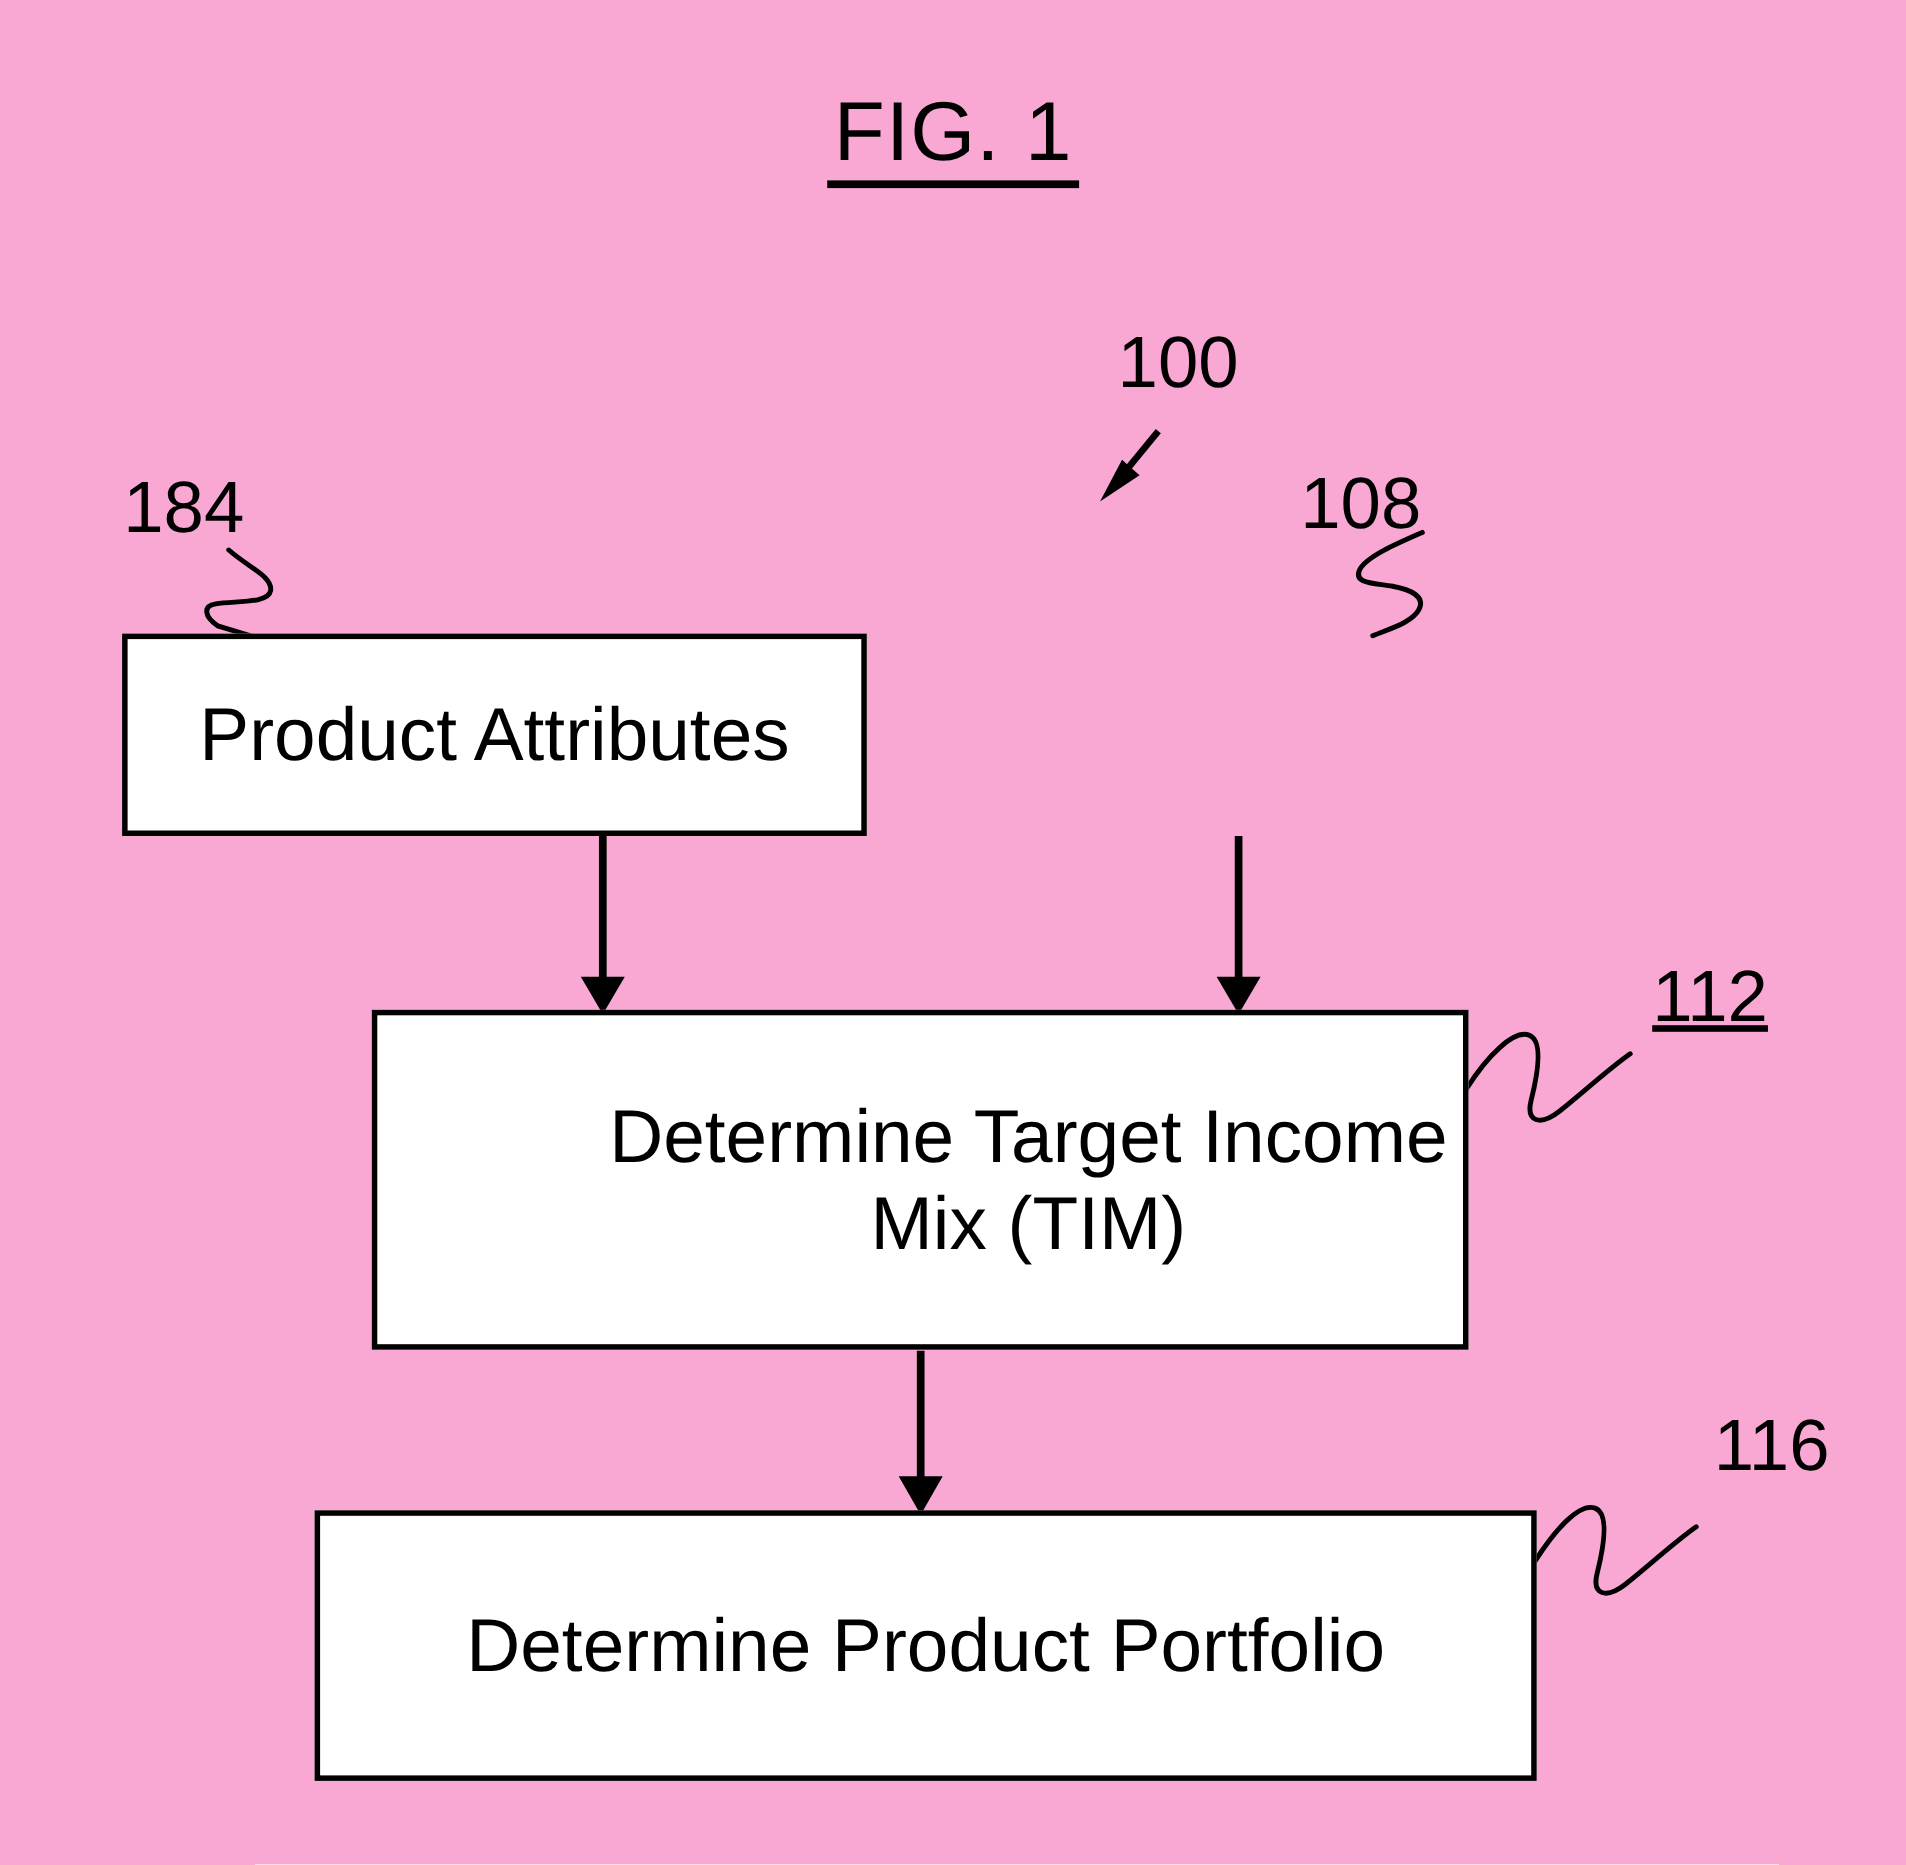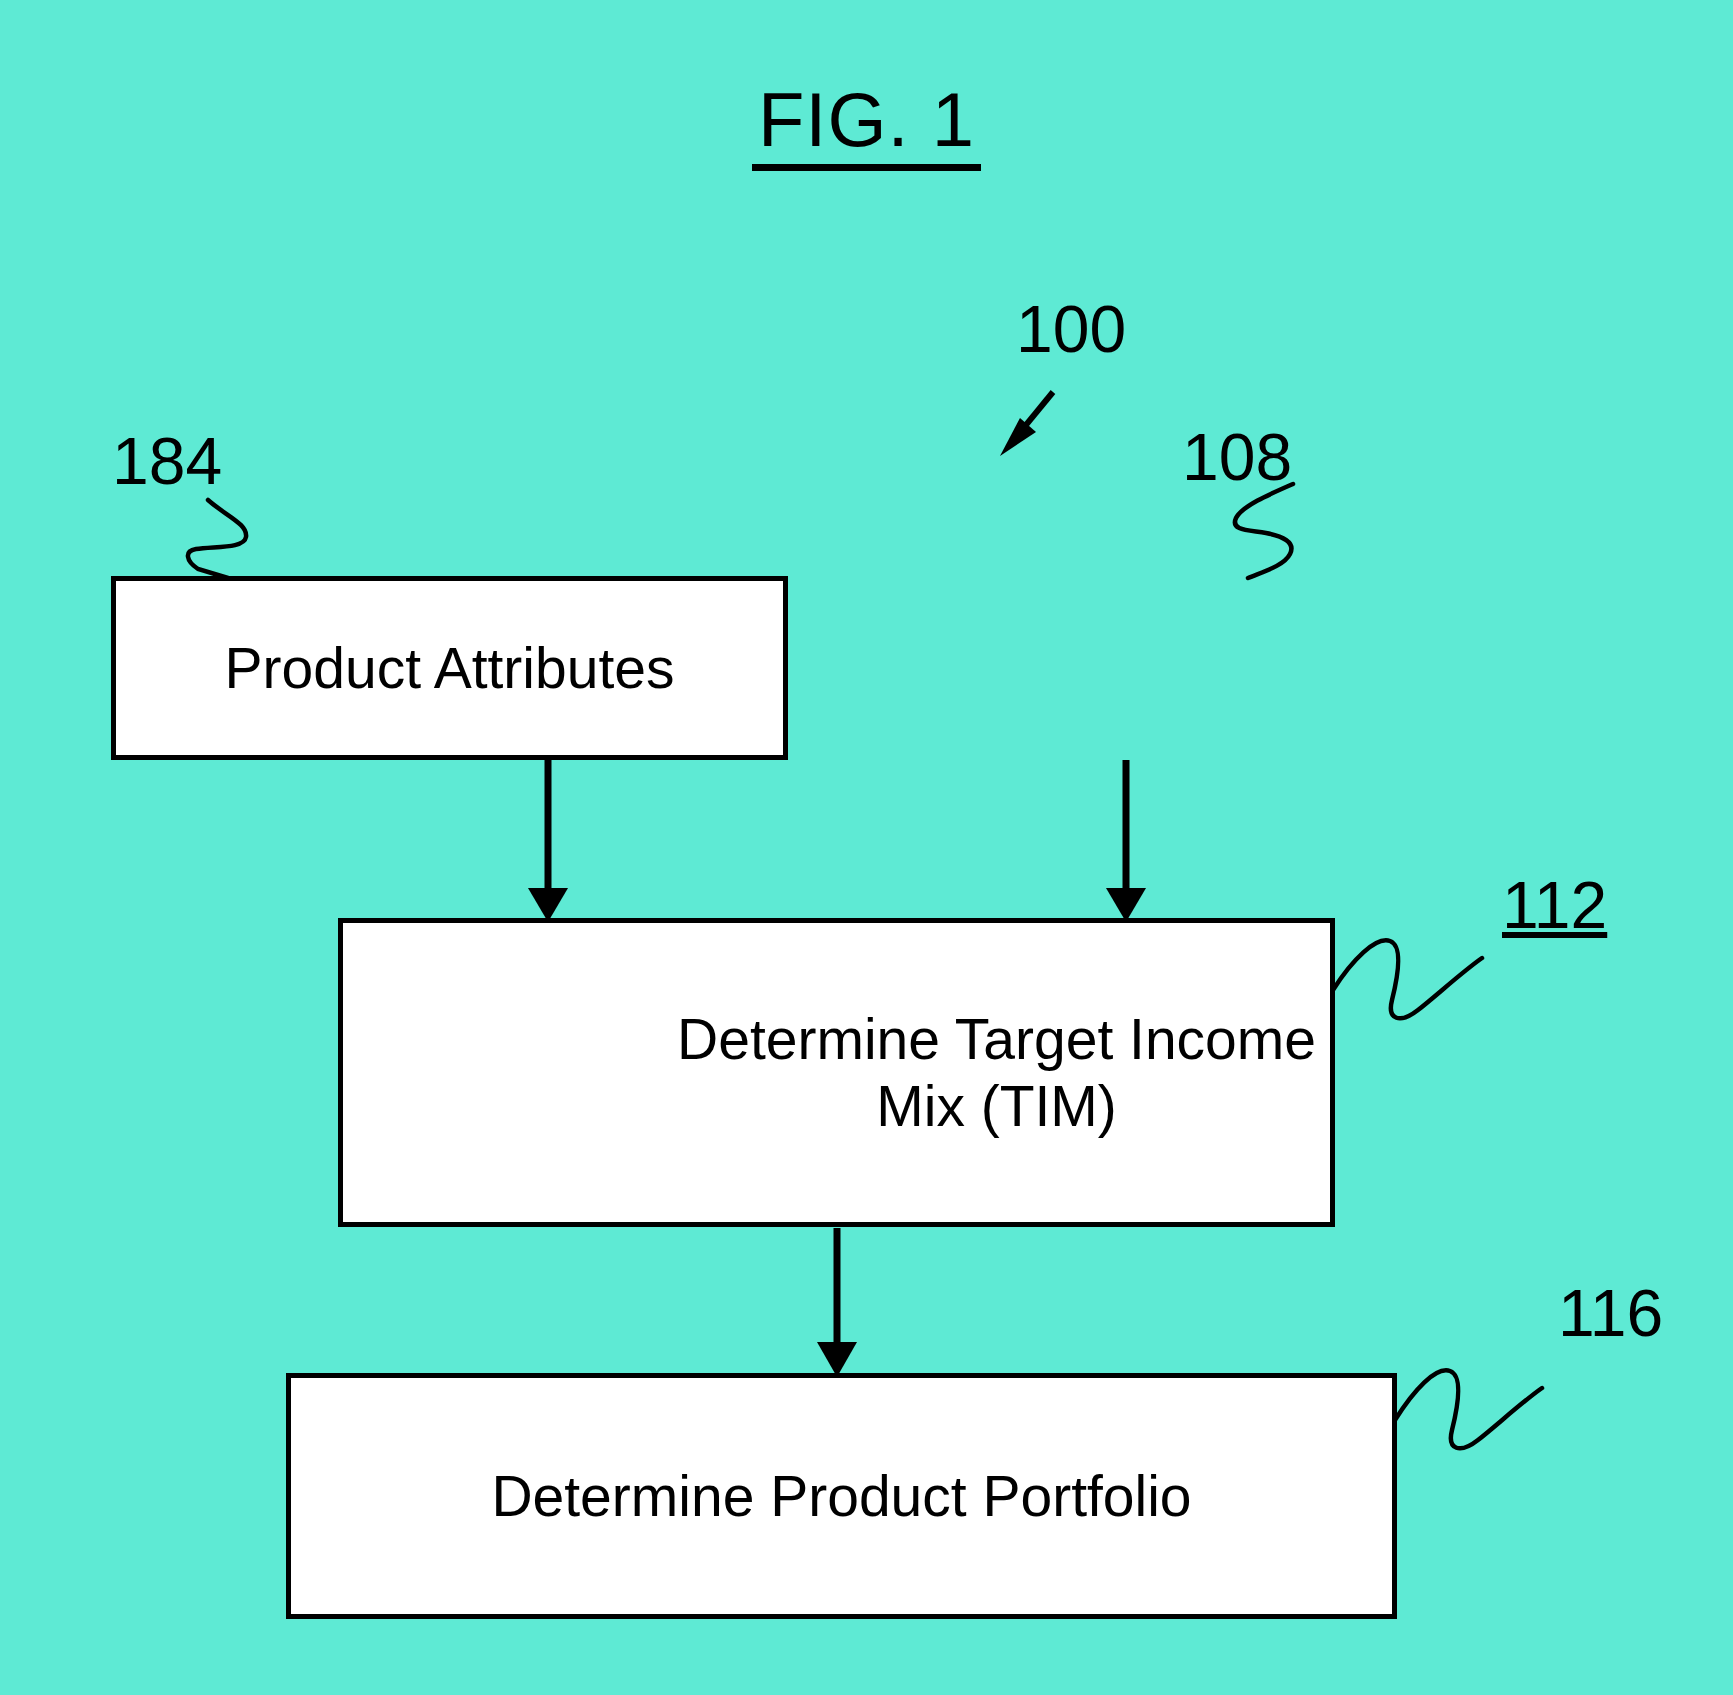--- a/index.html
+++ b/index.html
@@ -5,21 +5,21 @@
 <style>
   html, body {
     margin: 0;
     padding: 0;
     background: #ffffff;
   }
   #page {
     position: relative;
     width: 1733px;
     height: 1695px;
-    background: #5eead4;
+    background: #f9a8d4;
     overflow: hidden;
     font-family: "Liberation Sans", sans-serif;
     color: #000000;
   }
   
   .fig-title {
     position: absolute;
     left: 0;
     top: 82px;
     width: 1733px;
@@ -58,21 +58,21 @@
     position: absolute;
     box-sizing: border-box;
     border: 5px solid #000;
     background: #ffffff;
     display: flex;
     align-items: center;
     justify-content: center;
     text-align: center;
   }
   .box .box-label {
-    font-size: 57px;
+    font-size: 68px;
     font-weight: 400;
     line-height: 1.16;
     letter-spacing: 0px;
     color: #000;
     padding: 0 14px;
     white-space: pre-line;
   }
   #box-product-attributes {
     left: 111px;  top: 576px;
     width: 677px; height: 184px;

